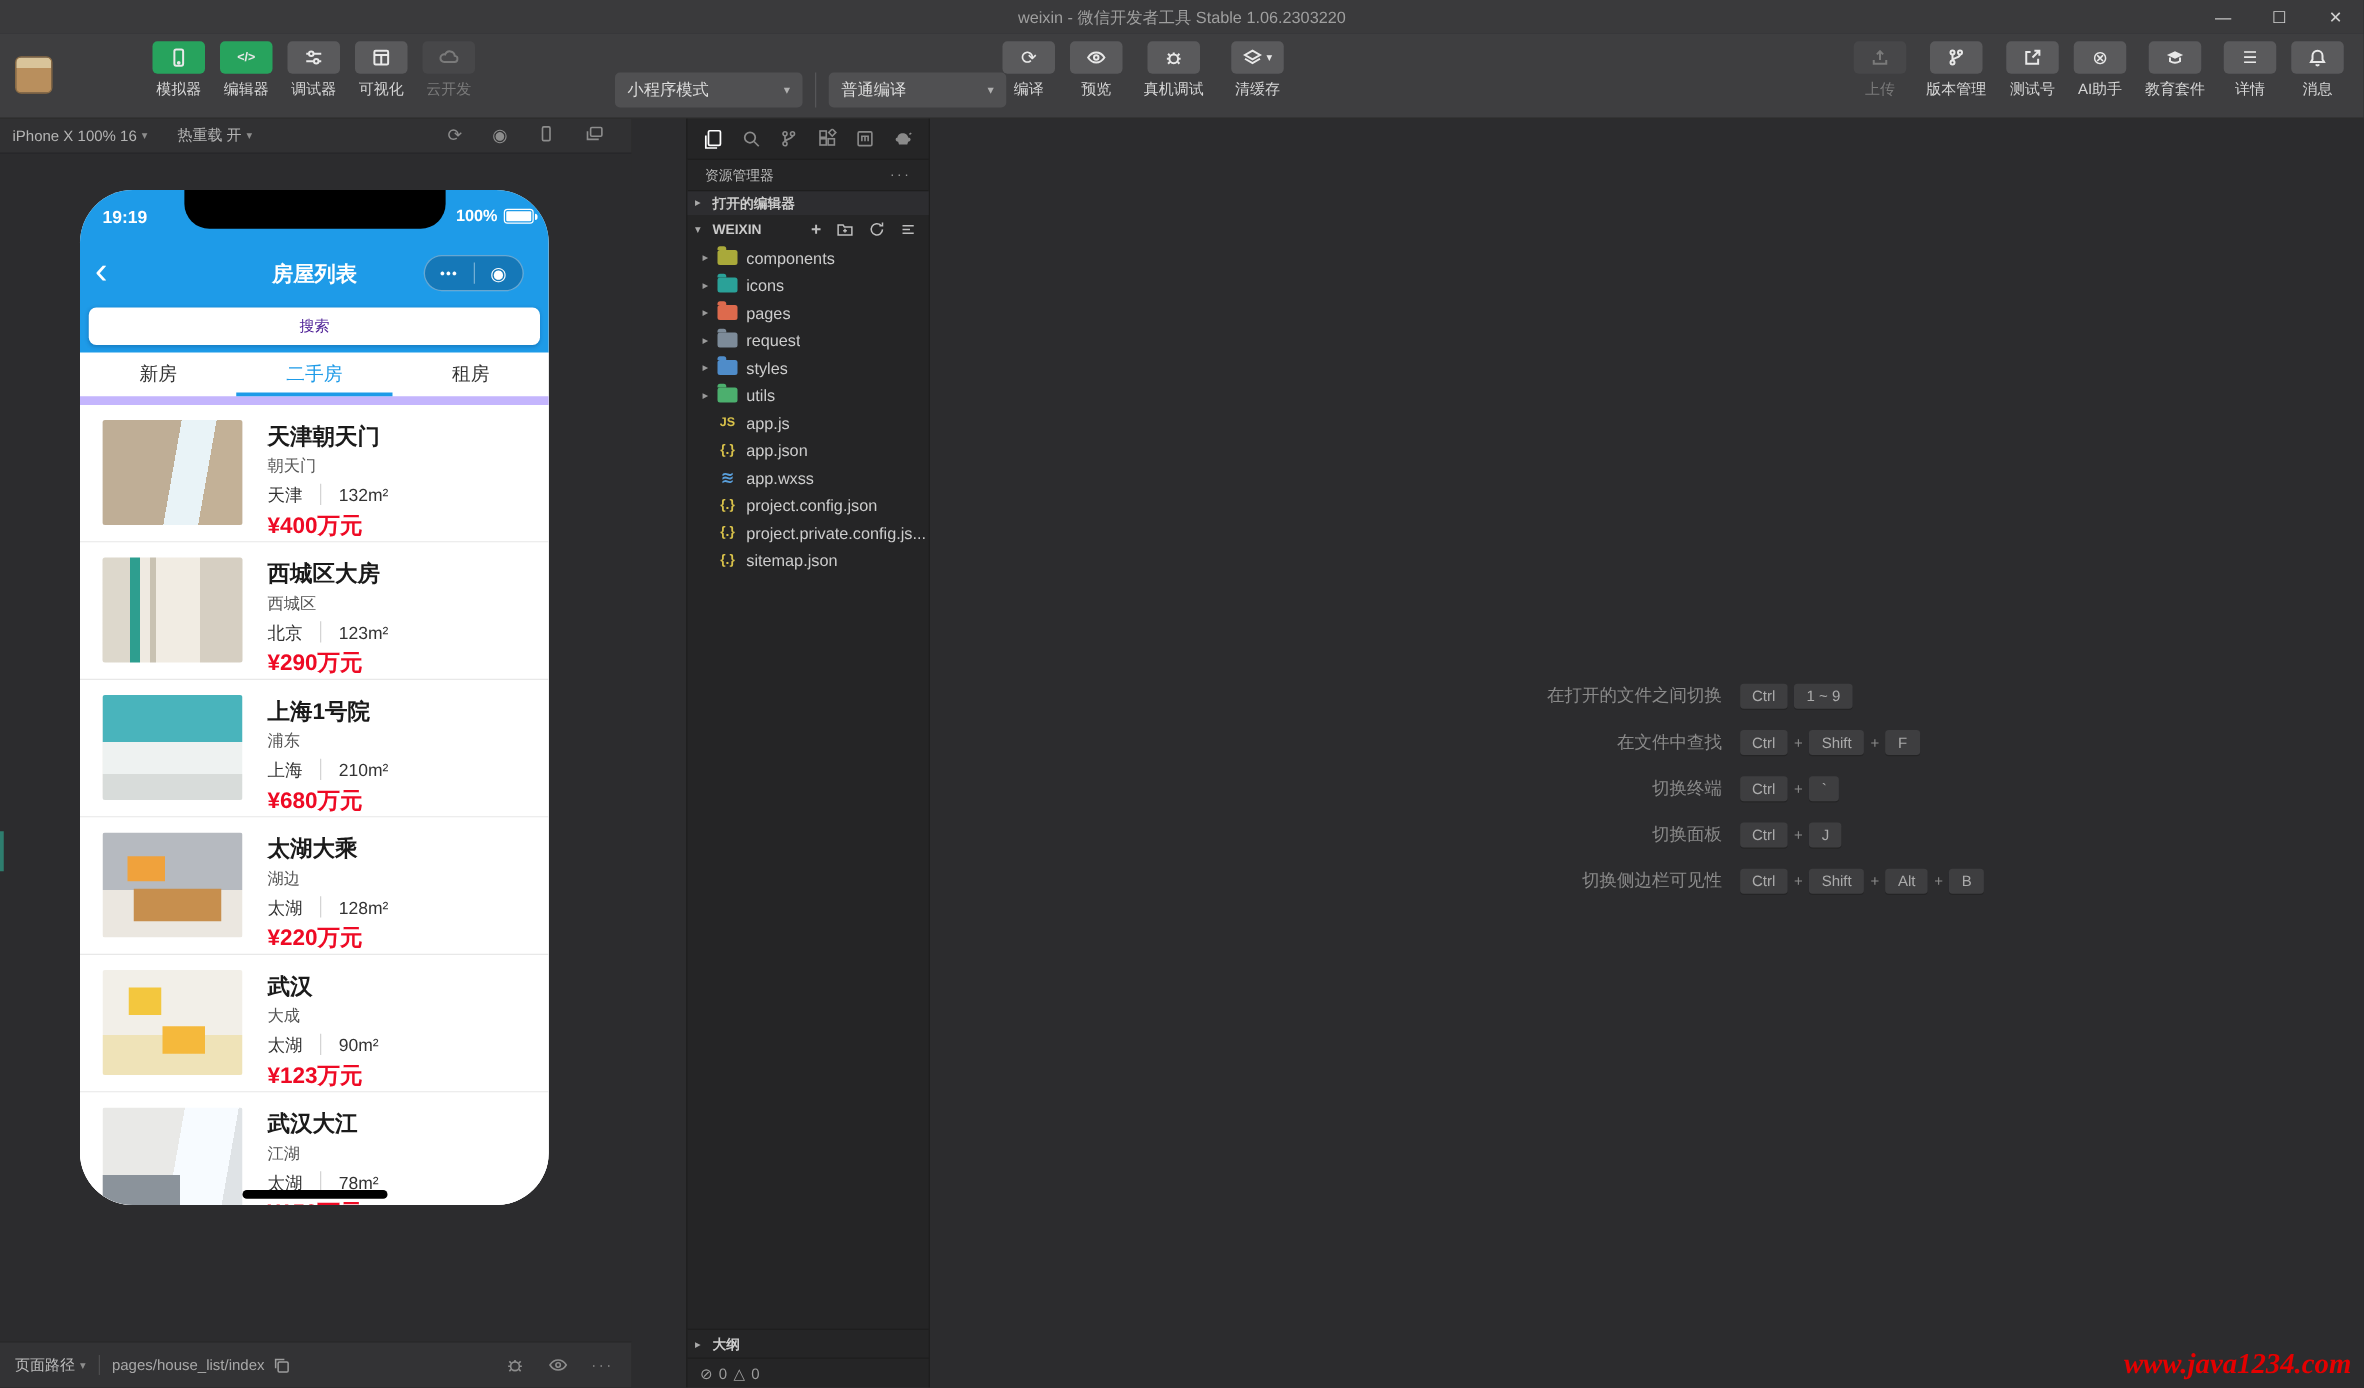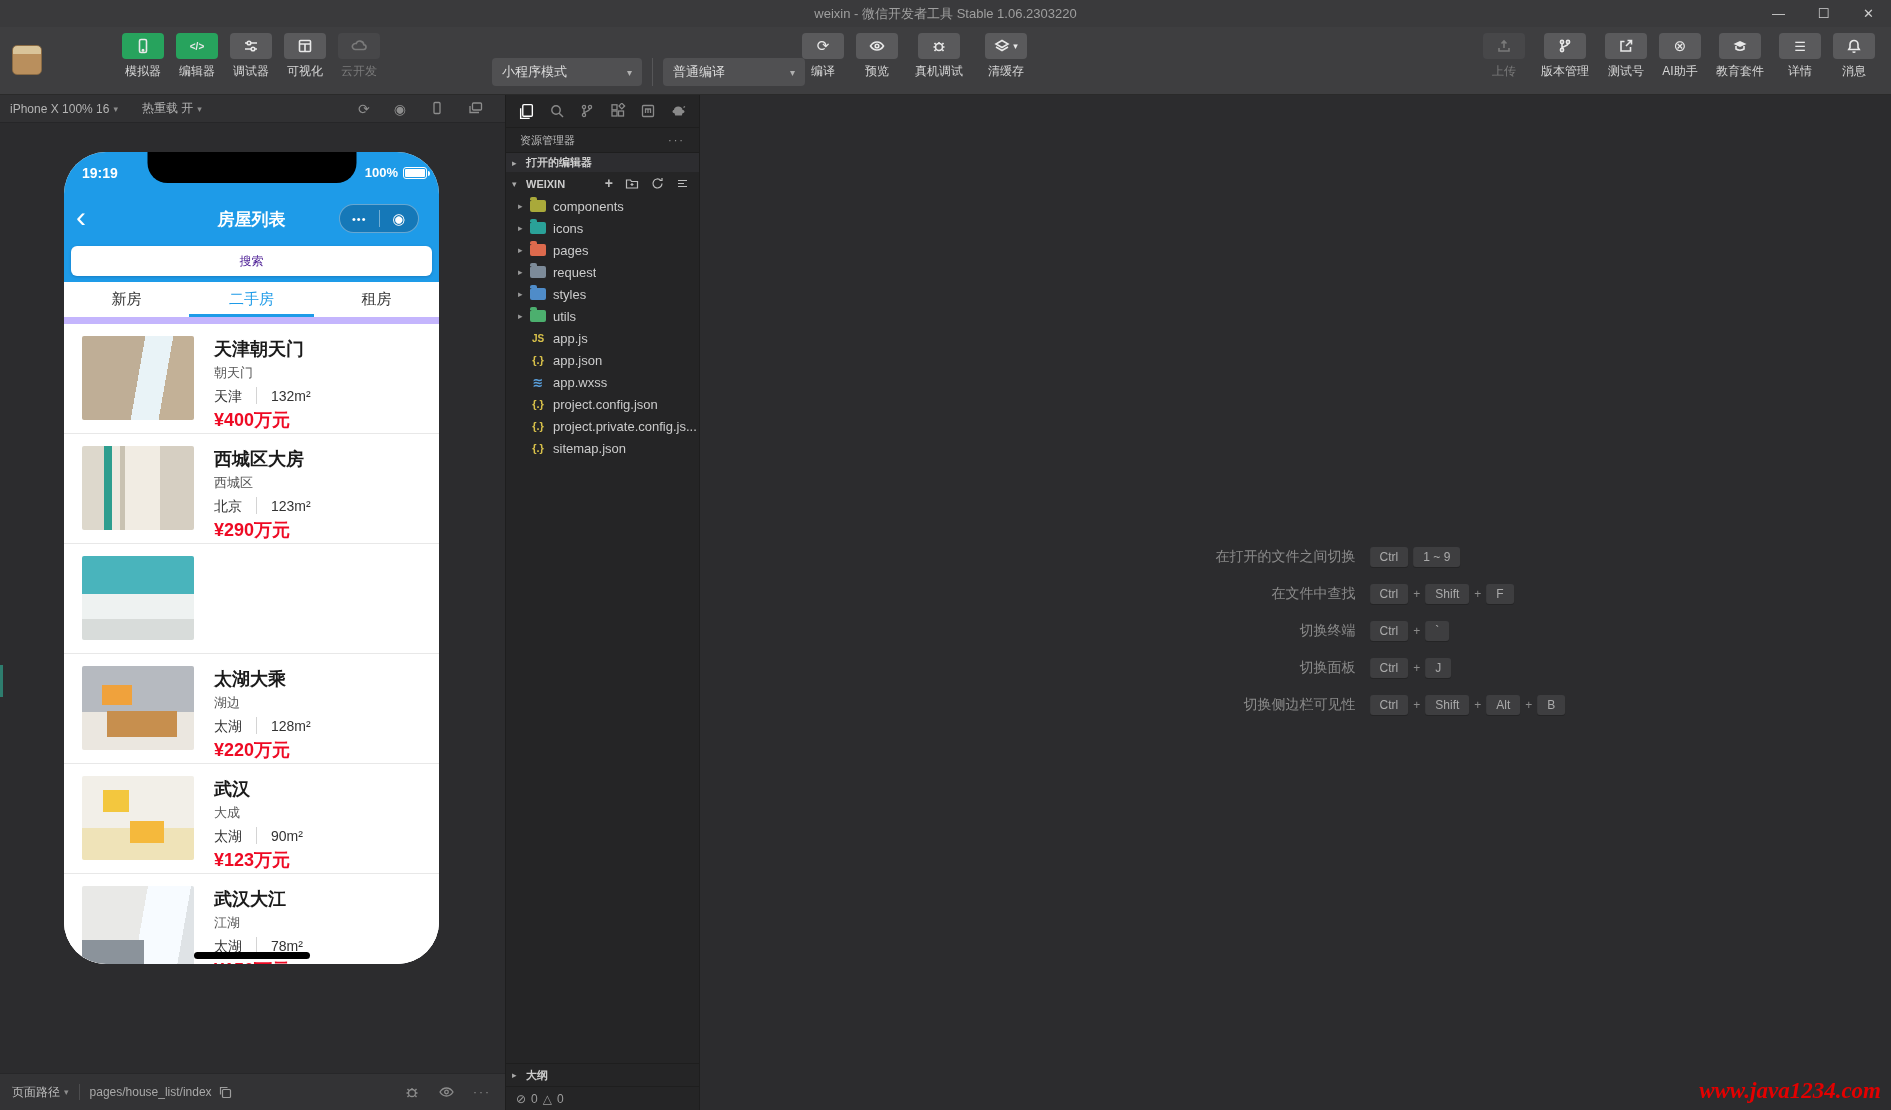--- a/index.html
+++ b/index.html
@@ -36,21 +36,21 @@
   .dropdown .caret { margin-left:auto; color:#b0b0b0; font-size:10px; }
   .vsep { position:absolute; top:31px; width:1px; height:28px; background:#565658; }
   .tb-mid { left:800px; }
   .tb-right { right:14px; }
   .icon-svg { width:16px; height:16px; stroke:currentColor; fill:none; stroke-width:1.6; }
 
   
   .main { position:absolute; top:95px; left:0; right:0; bottom:0; display:flex; }
   .sim-panel { position:relative; width:505px; background:#2c2c2e; flex:none; }
   .explorer { position:relative; width:195px; background:#252526; border-left:1px solid #1e1e1e;
-    border-right:1px solid #1e1e1e; flex:none; color:#cccccc; }
+    border-right:1px solid #1e1e1e; flex:none; color:#cccccc;margin-left:44px; }
   .editor { position:relative; flex:1; background:#2c2c2e; }
 
   
   .sim-toolbar { position:absolute; left:0; top:0; width:100%; height:28px; background:#313133;
     display:flex; align-items:center; color:#b4b4b4; font-size:12px; border-bottom:1px solid #262628; }
   .sim-dd { margin-left:10px; display:flex; align-items:center; gap:4px; }
   .sim-icons { margin-left:auto; margin-right:22px; display:flex; gap:24px; color:#8d8d8d; }
   .left-accent { position:absolute; left:0; top:570px; width:3px; height:32px; background:#2e7d6e; }
 
   
@@ -398,20 +398,30 @@
               <div class="c-loc">
                   <span>北京</span>
                   <span class="vline"></span>
                   <span>123m²</span>
                 </div>
               <div class="c-price">¥290万元</div>
             </div>
           </div>
           <div class="card">
             <div class="photo ph3"></div>
+            <div class="card-info">
+              <div class="c-title">上海1号院</div>
+              <div class="c-sub">浦东</div>
+              <div class="c-loc">
+                  <span>上海</span>
+                  <span class="vline"></span>
+                  <span>210m²</span>
+                </div>
+              <div class="c-price">¥680万元</div>
+            </div>
           </div>
           <div class="card">
             <div class="photo ph4"></div>
             <div class="card-info">
               <div class="c-title">太湖大乘</div>
               <div class="c-sub">湖边</div>
               <div class="c-loc">
                   <span>太湖</span>
                   <span class="vline"></span>
                   <span>128m²</span>

